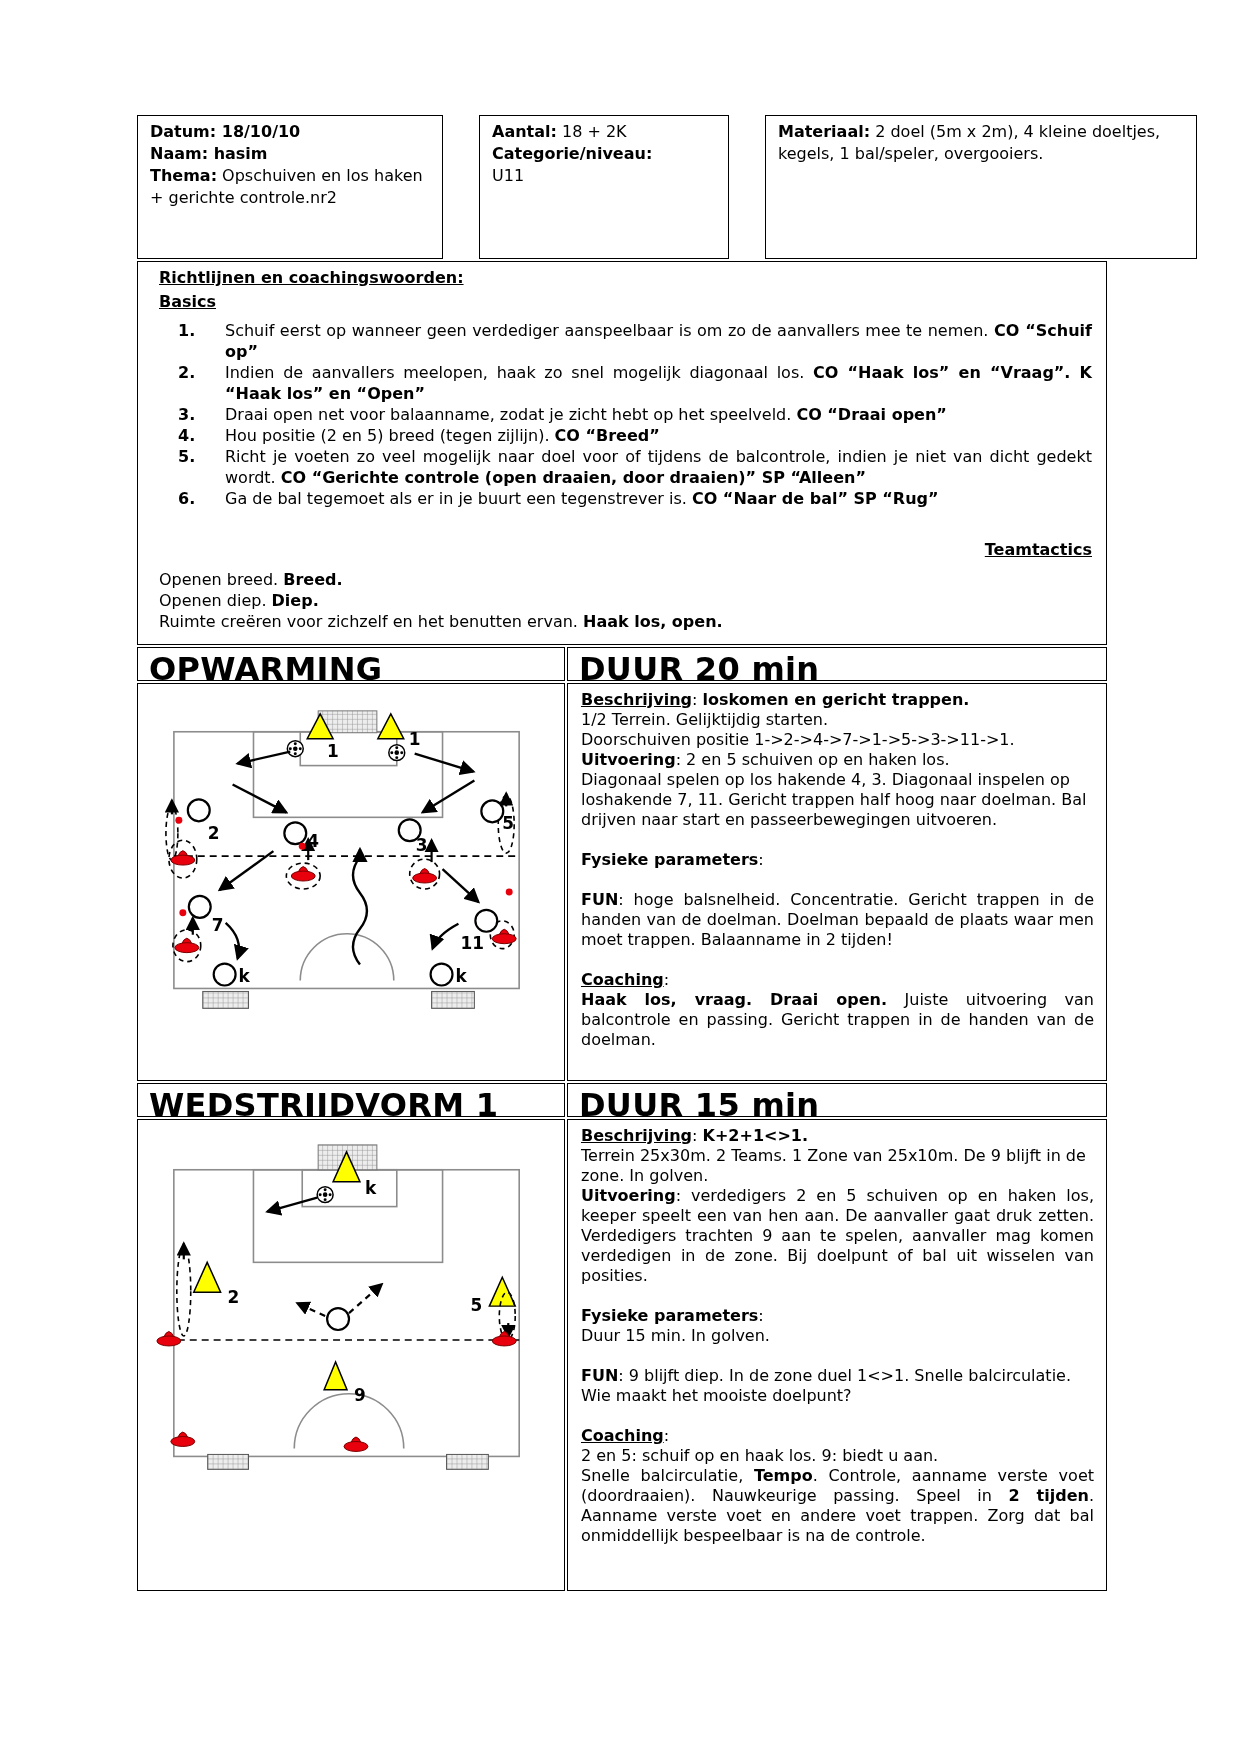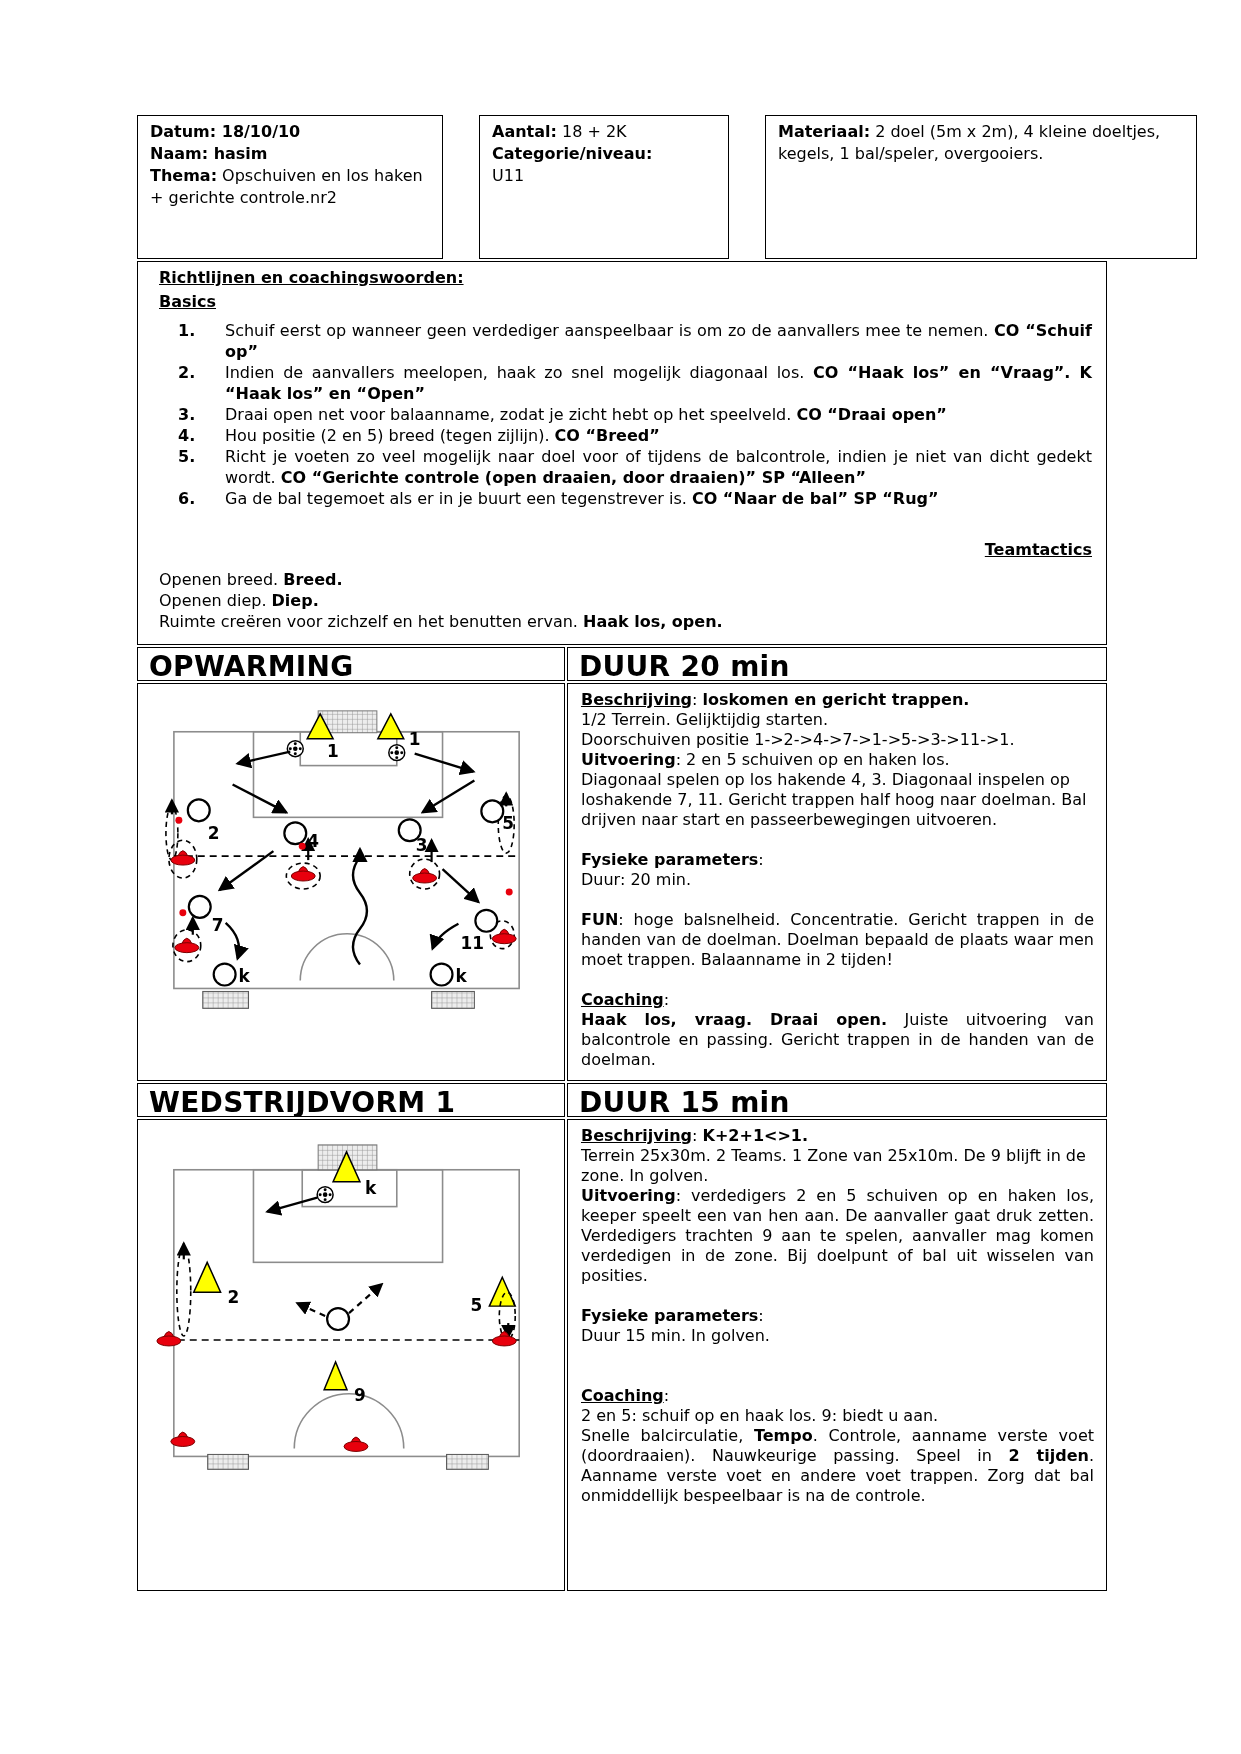--- a/index.html
+++ b/index.html
@@ -20,21 +20,21 @@
   .gl-title{font-weight:bold;text-decoration:underline;}
   .gl-basics{margin-top:3px;font-weight:bold;text-decoration:underline;}
   .gl-team{margin-top:30px;font-weight:bold;text-decoration:underline;text-align:right;}
   .g-list{margin-top:8px;}
   .g-item{display:flex;padding-left:19px;}
   .g-num{flex:0 0 47px;font-weight:bold;}
   .g-text{flex:1;}
   .gl-tactics{margin-top:9px;}
   
   .left{width:428px}.right{width:540px}
-  .title-row .cell{height:34px;font-size:28px;font-weight:bold;padding:2px 0 0 11px;letter-spacing:.3px;}
+  .title-row .cell{height:34px;font-size:32px;font-weight:bold;padding:2px 0 0 11px;letter-spacing:.3px;}
   .content-row .cell.right{padding:6px 12px 0 13px;font-size:16px;line-height:20px;}
   .h1{height:398px}.h2{height:472px}
   .para{margin:0;}
   .justify{text-align:justify;}
   .b{font-weight:bold}.u{text-decoration:underline}
   .diagram-cell{padding:0;}
   .diagram-cell svg{display:block;width:100%;height:100%;}
   svg text{font-family:"DejaVu Sans","Liberation Sans",sans-serif;font-weight:bold;font-size:17px;fill:#000;}
 </style>
 </head>
@@ -213,21 +213,20 @@
       </svg>
     </div>
     <div class="cell right h1">
         <p class="para"><span class="b u">Beschrijving</span><span>: </span><span class="b">loskomen en gericht trappen.</span></p>
         <p class="para"><span>1/2 Terrein. Gelijktijdig starten.</span></p>
         <p class="para"><span>Doorschuiven positie 1-&gt;2-&gt;4-&gt;7-&gt;1-&gt;5-&gt;3-&gt;11-&gt;1.</span></p>
         <p class="para"><span class="b">Uitvoering</span><span>: 2 en 5 schuiven op en haken los.</span></p>
         <p class="para"><span>Diagonaal spelen op los hakende 4, 3. Diagonaal inspelen op loshakende 7, 11. Gericht trappen half hoog naar doelman. Bal drijven naar start en passeerbewegingen uitvoeren.</span></p>
         <p class="para">&nbsp;</p>
         <p class="para"><span class="b">Fysieke parameters</span><span>:</span></p>
-        <p class="para"><span>Duur: 20 min.</span></p>
         <p class="para">&nbsp;</p>
         <p class="para justify"><span class="b">FUN</span><span>: hoge balsnelheid. Concentratie. Gericht trappen in de handen van de doelman. Doelman bepaald de plaats waar men moet trappen. Balaanname in 2 tijden!</span></p>
         <p class="para">&nbsp;</p>
         <p class="para"><span class="b u">Coaching</span><span>:</span></p>
         <p class="para justify"><span class="b">Haak los, vraag. Draai open.</span><span> Juiste uitvoering van balcontrole en passing. Gericht trappen in de handen van de doelman.</span></p>
       </div>
   </div>
 
   <div class="row title-row">
     <div class="cell left">WEDSTRIJDVORM 1</div>
@@ -309,20 +308,21 @@
       </svg>
     </div>
     <div class="cell right h2">
         <p class="para"><span class="b u">Beschrijving</span><span>: </span><span class="b">K+2+1&lt;&gt;1.</span></p>
         <p class="para"><span>Terrein 25x30m. 2 Teams. 1 Zone van 25x10m. De 9 blijft in de zone. In golven.</span></p>
         <p class="para justify"><span class="b">Uitvoering</span><span>: verdedigers 2 en 5 schuiven op en haken los, keeper speelt een van hen aan. De aanvaller gaat druk zetten. Verdedigers trachten 9 aan te spelen, aanvaller mag komen verdedigen in de zone. Bij doelpunt of bal uit wisselen van posities.</span></p>
         <p class="para">&nbsp;</p>
         <p class="para"><span class="b">Fysieke parameters</span><span>:</span></p>
         <p class="para"><span>Duur 15 min. In golven.</span></p>
         <p class="para">&nbsp;</p>
+        <p class="para"><span class="b">FUN</span><span>: 9 blijft diep. In de zone duel 1&lt;&gt;1. Snelle balcirculatie. Wie maakt het mooiste doelpunt?</span></p>
         <p class="para">&nbsp;</p>
         <p class="para"><span class="b u">Coaching</span><span>:</span></p>
         <p class="para"><span>2 en 5: schuif op en haak los. 9: biedt u aan.</span></p>
         <p class="para justify"><span>Snelle balcirculatie, </span><span class="b">Tempo</span><span>. Controle, aanname verste voet (doordraaien). Nauwkeurige passing. Speel in </span><span class="b">2 tijden</span><span>. Aanname verste voet en andere voet trappen. Zorg dat bal onmiddellijk bespeelbaar is na de controle.</span></p>
       </div>
   </div>
 
 </div>
 
 </body></html>

